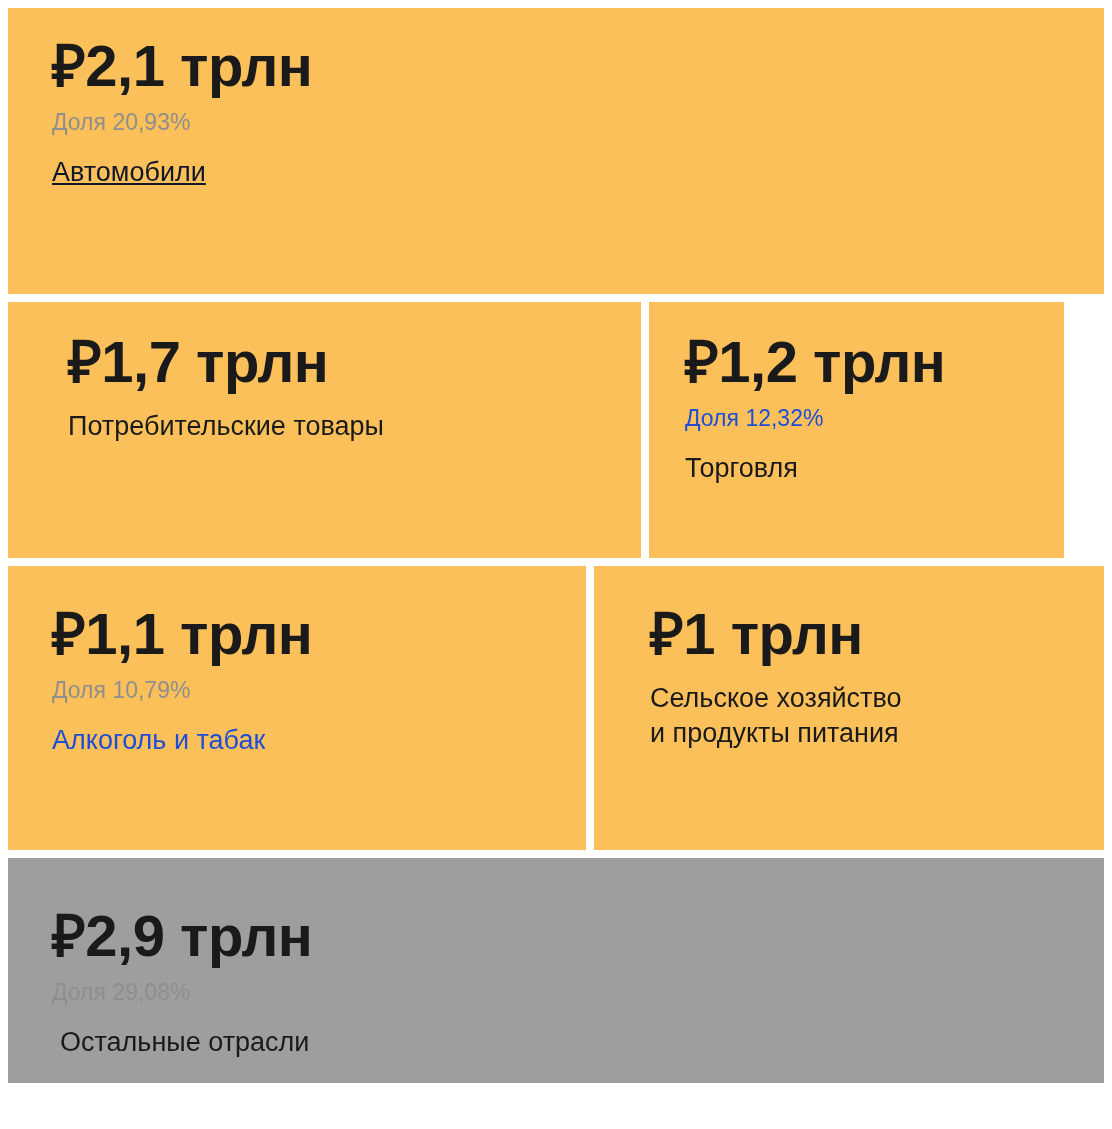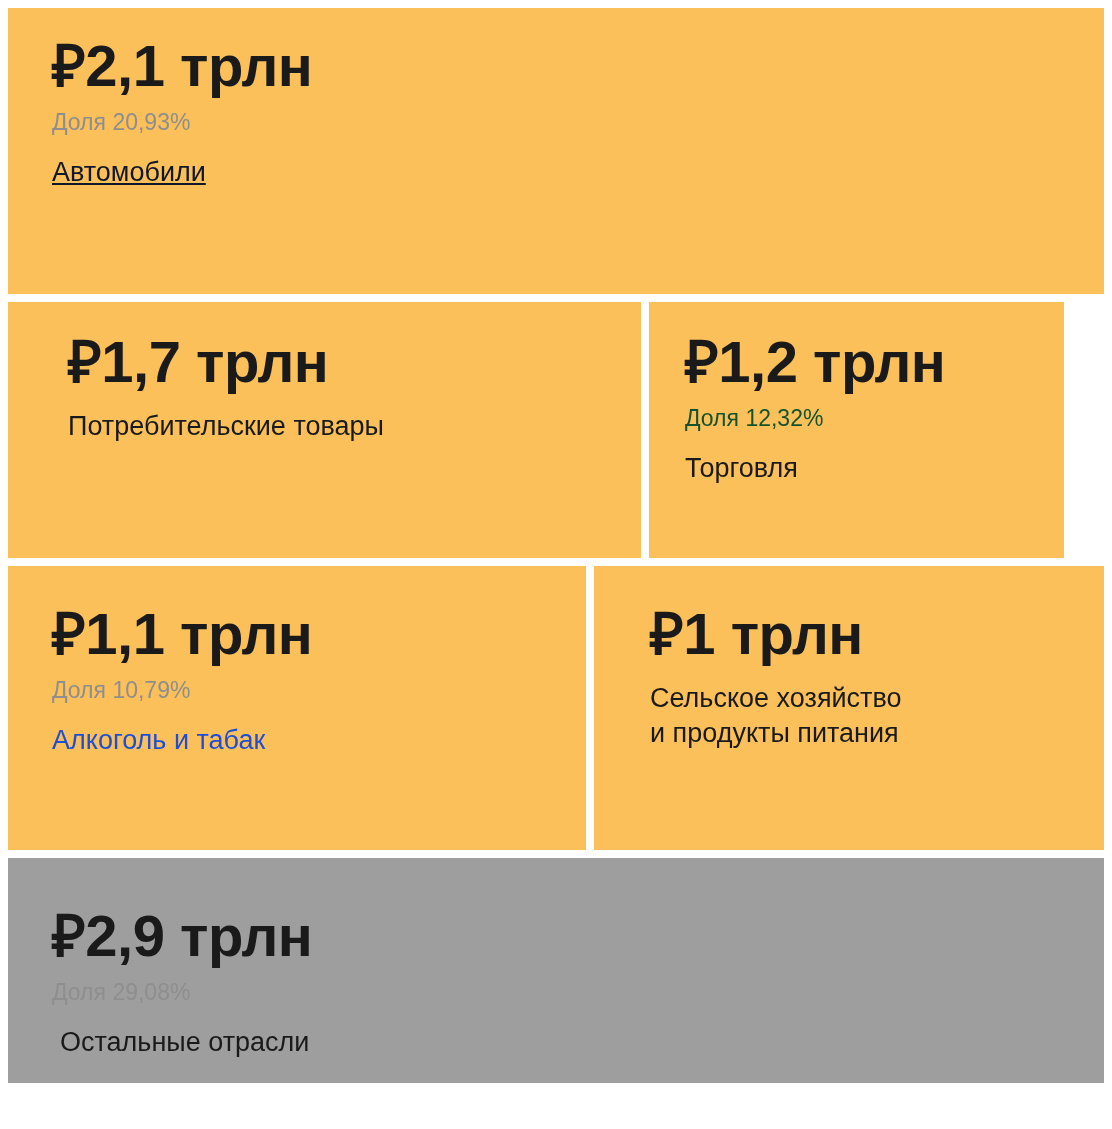--- a/index.html
+++ b/index.html
@@ -86,21 +86,21 @@
   <div class="tile" id="tile-1" style="background: rgb(251, 192, 90);">
     <div class="tile-inner">
       <div class="tile-value" style="color: rgb(26, 26, 26);">₽1,7 трлн</div>
       <div class="tile-label" style="color: rgb(26, 26, 26);">Потребительские товары</div>
     </div>
   </div>
 
   <div class="tile" id="tile-2" style="background: rgb(251, 192, 90);">
     <div class="tile-inner">
       <div class="tile-value" style="color: rgb(26, 26, 26);">₽1,2 трлн</div>
-      <div class="tile-share" style="color: #14532d;">Доля 12,32%</div>
+      <div class="tile-share" style="color: #1d4ed8;">Доля 12,32%</div>
       <div class="tile-label" style="color: rgb(26, 26, 26);">Торговля</div>
     </div>
   </div>
 
   <div class="tile" id="tile-3" style="background: rgb(251, 192, 90);">
     <div class="tile-inner">
       <div class="tile-value" style="color: rgb(26, 26, 26);">₽1,1 трлн</div>
       <div class="tile-share" style="color: rgb(142, 142, 142);">Доля 10,79%</div>
       <div class="tile-label" style="color: #1d4ed8;">Алкоголь и табак</div>
     </div>

